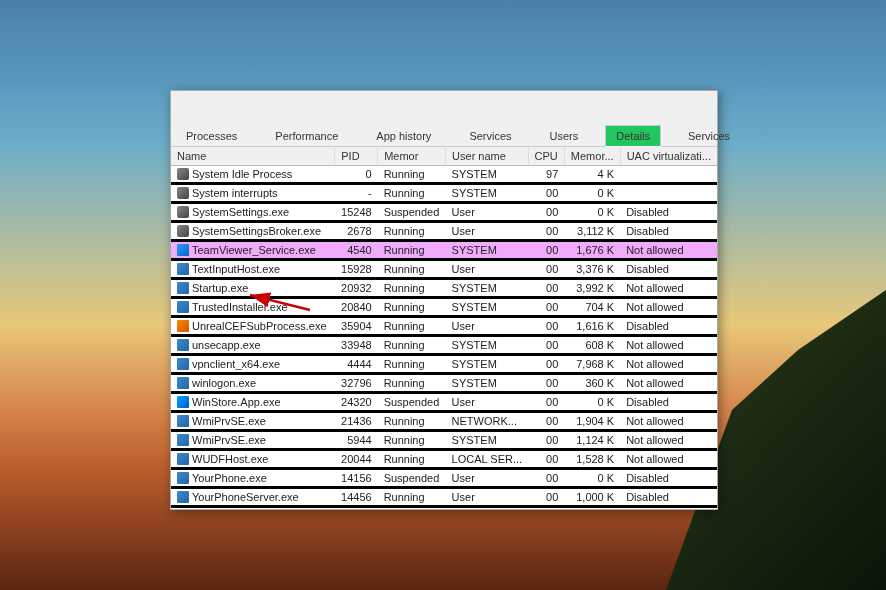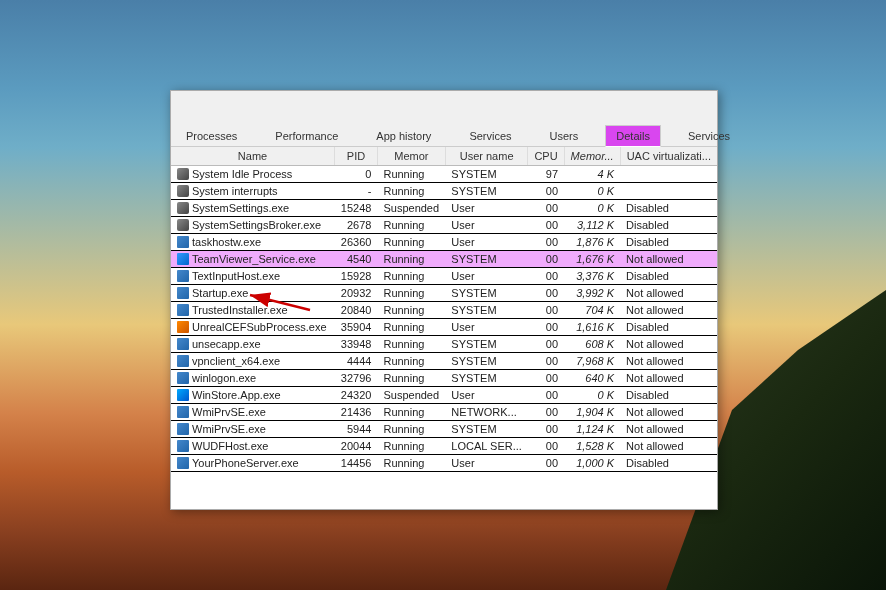--- a/index.html
+++ b/index.html
@@ -80,21 +80,21 @@
       font-size: 11px;
       cursor: pointer;
       border: 1px solid transparent;
       border-bottom: none;
       background: transparent;
       color: #333;
       white-space: nowrap;
     }
 
     .tab.active {
-      background: #d946ef;
+      background: #22c55e;
       border-color: #cccccc;
       border-bottom: 1px solid #fff;
       margin-bottom: -1px;
       z-index: 1;
     }
 
     .table-container {
       flex: 1;
       overflow: hidden;
       background: #fff;
@@ -104,35 +104,35 @@
       width: 100%;
       border-collapse: collapse;
       font-size: 11px;
     }
 
     thead tr {
       background: #f0f0f0;
     }
 
     thead th {
-      text-align: center;
+      text-align: left;
       padding: 3px 6px;
       border-right: 1px solid #ddd;
       border-bottom: 1px solid #bbb;
       font-weight: normal;
       color: #333;
       white-space: nowrap;
       cursor: pointer;
       user-select: none;
     }
 
     thead th:last-child { border-right: none; }
 
     tbody tr {
-      border-bottom: 1px solid #000000;
+      border-bottom: 3px solid #000000;
     }
 
     tbody tr.highlighted {
       background: #f0abfc;
     }
 
     tbody td {
       padding: 2px 6px;
       white-space: nowrap;
       color: #222;
@@ -182,21 +182,21 @@
       height: 100%;
       pointer-events: none;
       z-index: 20;
     }
 
     .col-name { width: 180px; }
     .col-pid { width: 45px; }
     .col-status { width: 70px; }
     .col-user { width: 80px; }
     .col-cpu { width: 30px; text-align: right; }
-    .col-mem { width: 55px; text-align: right; font-style: italic; }
+    .col-mem { width: 55px; text-align: right; }
     .col-uac { width: 80px; }
 
     td.right { text-align: right; }
   </style>
 </head>
 <body>
 
 <div class="background"></div>
 <div class="sun-glow"></div>
 <div class="mountain-right"></div>
@@ -276,34 +276,20 @@
         <span>SystemSettingsBroker.exe</span>
       </div>
     </td>
     <td class="col-pid right">2678</td>
     <td class="col-status">Running</td>
     <td class="col-user">User</td>
     <td class="col-cpu right">00</td>
     <td class="col-mem right">3,112 K</td>
     <td class="col-uac">Disabled</td>
   </tr>
-          <tr>
-    <td class="col-name">
-      <div class="process-name-cell">
-        <span class="process-icon icon-blue"></span>
-        <span>taskhostw.exe</span>
-      </div>
-    </td>
-    <td class="col-pid right">26360</td>
-    <td class="col-status">Running</td>
-    <td class="col-user">User</td>
-    <td class="col-cpu right">00</td>
-    <td class="col-mem right">1,876 K</td>
-    <td class="col-uac">Disabled</td>
-  </tr>
           <tr class="highlighted">
     <td class="col-name">
       <div class="process-name-cell">
         <span class="process-icon icon-tv"></span>
         <span>TeamViewer_Service.exe</span>
       </div>
     </td>
     <td class="col-pid right">4540</td>
     <td class="col-status">Running</td>
     <td class="col-user">SYSTEM</td>
@@ -399,21 +385,21 @@
     <td class="col-name">
       <div class="process-name-cell">
         <span class="process-icon icon-blue"></span>
         <span>winlogon.exe</span>
       </div>
     </td>
     <td class="col-pid right">32796</td>
     <td class="col-status">Running</td>
     <td class="col-user">SYSTEM</td>
     <td class="col-cpu right">00</td>
-    <td class="col-mem right">640 K</td>
+    <td class="col-mem right">360 K</td>
     <td class="col-uac">Not allowed</td>
   </tr>
           <tr>
     <td class="col-name">
       <div class="process-name-cell">
         <span class="process-icon icon-win"></span>
         <span>WinStore.App.exe</span>
       </div>
     </td>
     <td class="col-pid right">24320</td>
@@ -457,20 +443,34 @@
         <span class="process-icon icon-blue"></span>
         <span>WUDFHost.exe</span>
       </div>
     </td>
     <td class="col-pid right">20044</td>
     <td class="col-status">Running</td>
     <td class="col-user">LOCAL SER...</td>
     <td class="col-cpu right">00</td>
     <td class="col-mem right">1,528 K</td>
     <td class="col-uac">Not allowed</td>
+  </tr>
+          <tr>
+    <td class="col-name">
+      <div class="process-name-cell">
+        <span class="process-icon icon-blue"></span>
+        <span>YourPhone.exe</span>
+      </div>
+    </td>
+    <td class="col-pid right">14156</td>
+    <td class="col-status">Suspended</td>
+    <td class="col-user">User</td>
+    <td class="col-cpu right">00</td>
+    <td class="col-mem right">0 K</td>
+    <td class="col-uac">Disabled</td>
   </tr>
           <tr>
     <td class="col-name">
       <div class="process-name-cell">
         <span class="process-icon icon-blue"></span>
         <span>YourPhoneServer.exe</span>
       </div>
     </td>
     <td class="col-pid right">14456</td>
     <td class="col-status">Running</td>

